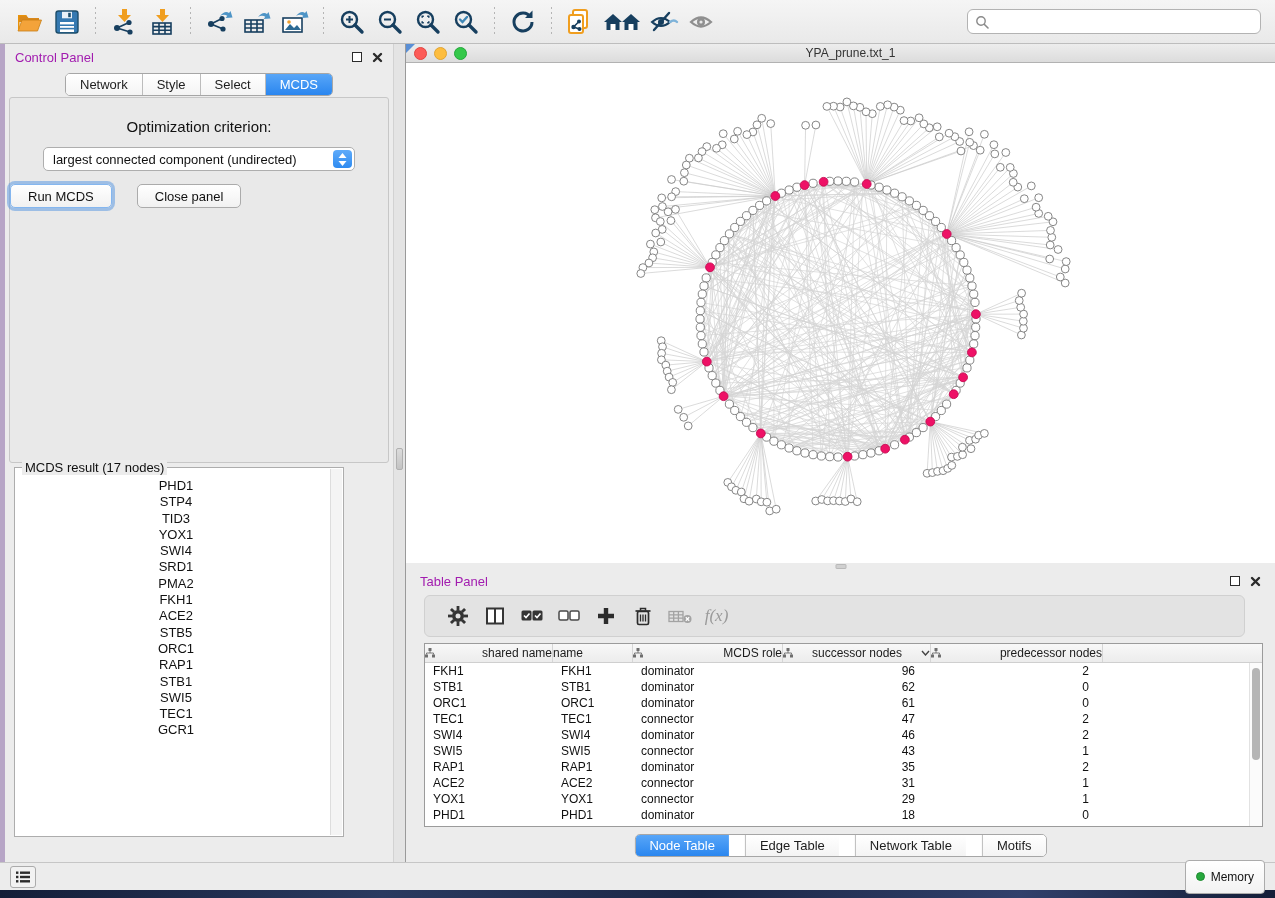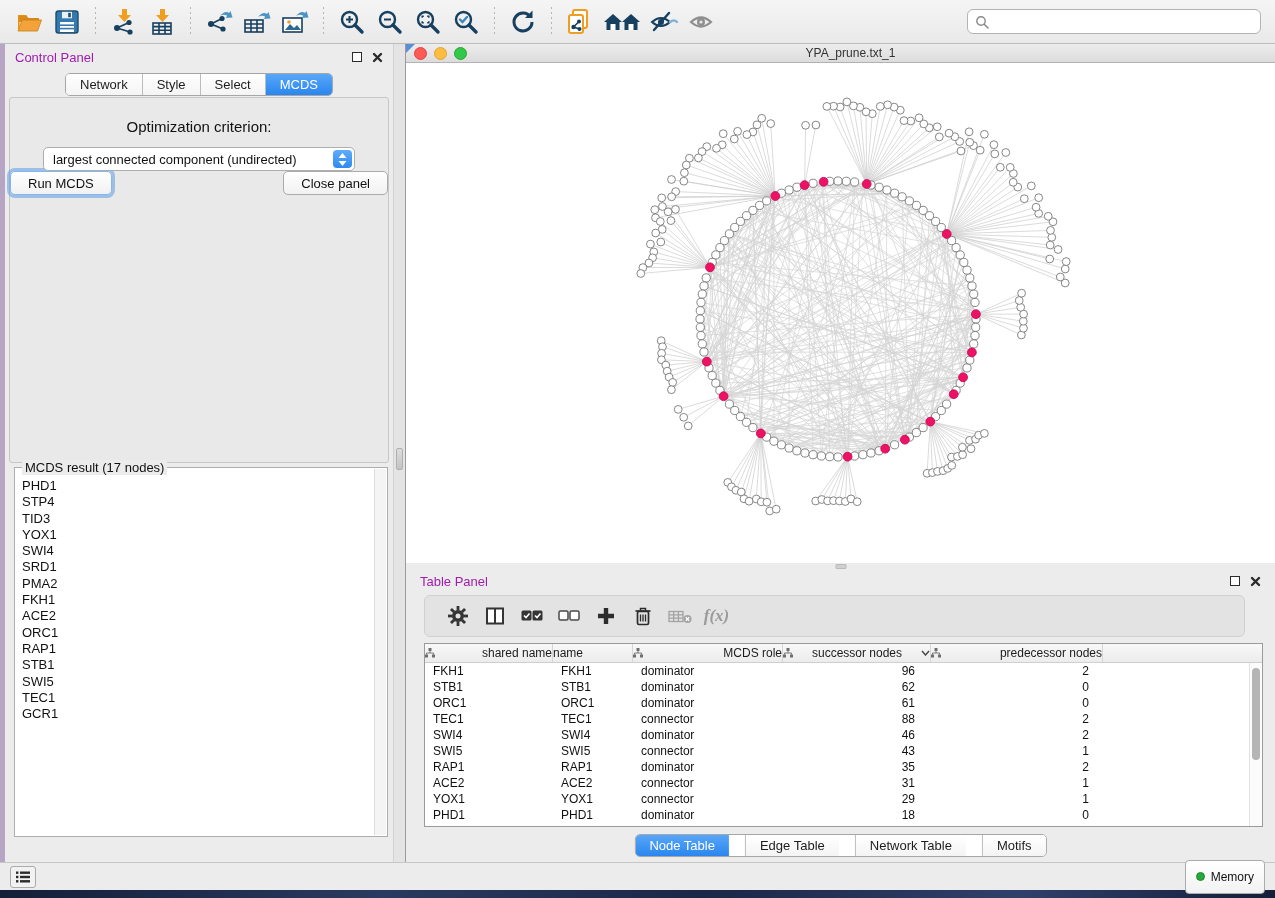--- a/index.html
+++ b/index.html
@@ -35,27 +35,27 @@
   .seg .s:first-child { border-left:none; }
   .seg .s.selected { background:linear-gradient(#58a6f8,#2a86ef); color:#fff; }
 
   #cp-inner { position:absolute; left:4px; top:53px; width:380px; height:366px;
     background:#e9e9e9; border:1px solid #c7c7c7; border-radius:3px; }
   #opt-label { text-align:center; margin-top:20px; font-size:15px; color:#111; }
   #opt-dropdown { width:312px; height:24px; margin:12px auto 0 auto; background:#fff; border:1px solid #aeaeae;
     border-radius:5px; display:flex; align-items:center; font-size:13px; color:#111; padding-left:9px; position:relative; }
   #opt-dropdown .stepper { position:absolute; right:2px; top:2px; width:19px; height:18px; border-radius:4px;
     background:linear-gradient(#5fabfa,#2e8bf1); display:flex; flex-direction:column; align-items:center; justify-content:center; gap:1px; }
-  .btn-row { display:flex; justify-content:space-between; gap:3px; }
+  .btn-row { display:flex; justify-content:flex-start; gap:25px; margin-top:13px; }
   .mac-btn { height:24px; padding:0 17px; background:linear-gradient(#ffffff,#f1f1f1); border:1px solid #ababab;
     border-radius:5px; font-size:13px; color:#111; font-family:"Liberation Sans",sans-serif; }
   .mac-btn.focused { border-color:#84b6ef; box-shadow:0 0 0 3px rgba(82,148,226,.5); }
 
-  #mcds-result-box { position:absolute; left:9px; top:423px; width:374px; height:370px;
-    border:1px solid #adadad; background:#fff; }
+  #mcds-result-box { position:absolute; left:9px; top:423px; width:330px; height:370px;
+    border:1px solid #adadad; background:#fff;text-align:center; }
   #mcds-legend { position:absolute; top:-8px; left:7px; font-size:13px; color:#111; background:#ececec; padding:0 3px; }
   #mcds-list { position:absolute; left:1px; top:10px; right:13px; bottom:1px; overflow:hidden;
     font-size:13px; line-height:16.3px; color:#111; padding-left:6px; }
   #mcds-scroll { position:absolute; top:1px; right:1px; bottom:1px; width:12px; background:#f4f4f4; border-left:1px solid #ddd; }
 
   
   #v-splitter { position:absolute; left:393px; top:44px; width:13px; height:818px; background:#e4e4e4;
     border-left:1px solid #d2d2d2; border-right:1px solid #9a9a9a; }
   #v-splitter .handle { position:absolute; top:404px; left:2px; width:7px; height:22px;
     background:linear-gradient(#dcdcdc,#c3c3c3); border:1px solid #b0b0b0; border-radius:2px; }
@@ -74,21 +74,21 @@
   .light.yellow { background:#fdbd3e; border:1px solid #e0a432; }
   .light.green { background:#34c84a; border:1px solid #22a73a; }
   #focus-corner { position:absolute; left:0; top:0; width:0; height:0;
     border-left:9px solid #5a8fd6; border-bottom:9px solid transparent; }
   #net-canvas { position:relative; width:869px; height:500px; background:#fff; }
 
   
   #table-panel { position:absolute; left:406px; top:570px; width:869px; height:292px; background:#ececec; }
   #tp-header { height:22px; display:flex; align-items:center; padding:0 14px 0 14px; }
   #tp-toolbar { position:absolute; left:18px; top:25px; width:821px; height:42px; background:#e3e3e3;
-    border:1px solid #d0d0d0; border-radius:6px; display:flex; align-items:center; padding-left:14px; gap:0;font-weight:bold; }
+    border:1px solid #d0d0d0; border-radius:6px; display:flex; align-items:center; padding-left:14px; gap:0; }
   .tp-ic { width:37px; height:34px; display:flex; align-items:center; justify-content:center; }
   .fx { font-family:"Liberation Serif", serif; font-style:italic; font-size:17px; color:#9a9a9a; }
 
   #tp-table { position:absolute; left:18px; top:73px; width:839px; height:184px; background:#fff;
     border:1px solid #9b9b9b; overflow:hidden; }
   #thead { display:flex; height:19px; background:linear-gradient(#f8f8f8,#ececec); border-bottom:1px solid #cfcfcf; }
   .th { display:flex; align-items:center; justify-content:space-between; gap:5px; font-size:12px; color:#1c1c1c;
     border-right:1px solid #d6d6d6; height:100%; }
   .th:last-child { border-right:none; }
   .c1{width:128px}.c2{width:80px}.c3{width:150px}.c4{width:148px}.c5{width:172px}.cf{flex:1}
@@ -302,20 +302,21 @@
     <div id="mcds-list">
         <div>PHD1</div>
         <div>STP4</div>
         <div>TID3</div>
         <div>YOX1</div>
         <div>SWI4</div>
         <div>SRD1</div>
         <div>PMA2</div>
         <div>FKH1</div>
         <div>ACE2</div>
+        <div>STB5</div>
         <div>ORC1</div>
         <div>RAP1</div>
         <div>STB1</div>
         <div>SWI5</div>
         <div>TEC1</div>
         <div>GCR1</div>
       </div>
     <div id="mcds-scroll"></div>
   </div>
 </div>
@@ -1246,21 +1247,21 @@
           <div class="td c2 txt">ORC1</div>
           <div class="td c3 txt">dominator</div>
           <div class="td c4 num">61</div>
           <div class="td c5 num">0</div>
           <div class="td cf"></div>
         </div>
         <div class="tr">
           <div class="td c1 txt">TEC1</div>
           <div class="td c2 txt">TEC1</div>
           <div class="td c3 txt">connector</div>
-          <div class="td c4 num">88</div>
+          <div class="td c4 num">47</div>
           <div class="td c5 num">2</div>
           <div class="td cf"></div>
         </div>
         <div class="tr">
           <div class="td c1 txt">SWI4</div>
           <div class="td c2 txt">SWI4</div>
           <div class="td c3 txt">dominator</div>
           <div class="td c4 num">46</div>
           <div class="td c5 num">2</div>
           <div class="td cf"></div>

